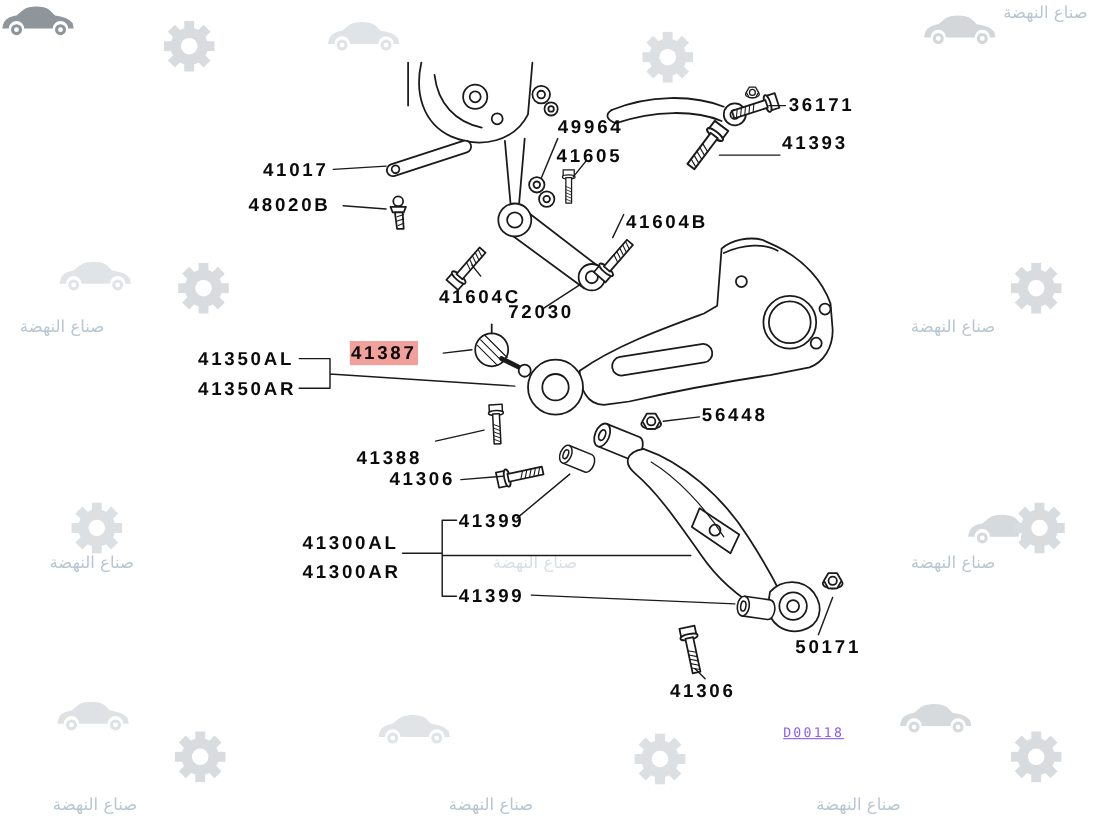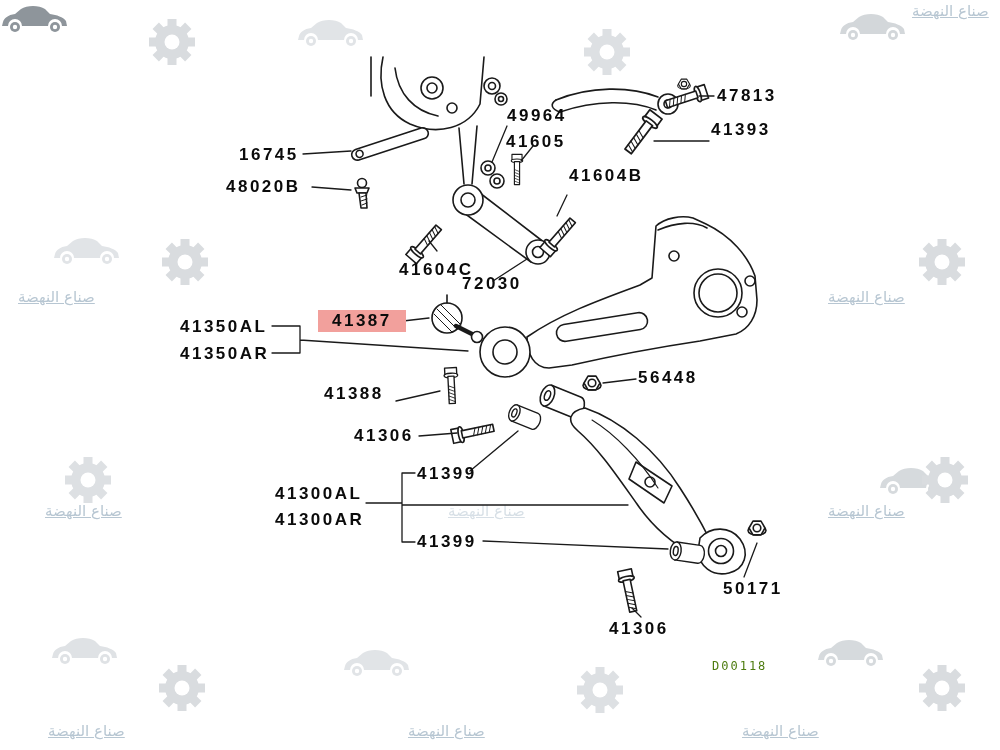--- a/index.html
+++ b/index.html
@@ -1,26 +1,26 @@
 <!DOCTYPE html>
 <html style="--highlight: #f2a09c;"><head>
 <meta charset="utf-8">
 <style>
   html,body{margin:0;padding:0;background:#ffffff;}
   #stage{position:relative;width:1000px;height:750px;overflow:hidden;background:#ffffff;
          font-family:"Liberation Sans",sans-serif;}
   svg{position:absolute;left:0;top:0;}
   .wm-text{position:absolute;font:15px "DejaVu Sans",sans-serif;color:#b7c6d2;
-           direction:rtl;white-space:nowrap;letter-spacing:.5px;text-decoration:underline;}
+           direction:rtl;white-space:nowrap;letter-spacing:.5px;}
   .wm-text.faint{opacity:.55;}
   .lbl{position:absolute;font:700 17px "Liberation Sans",sans-serif;letter-spacing:2.5px;
        color:#0b0b0b;white-space:nowrap;}
-  .lbl.hl{background:var(--highlight,#f2a09c);padding:1px 14px;}
+  .lbl.hl{background:var(--highlight,#f2a09c);padding:1px 1px;}
   .diagram-code{position:absolute;font:12px "DejaVu Sans Mono",monospace;letter-spacing:2px;
-       color:#4d7c0f;}
+       color:#8b5cf6;text-decoration:underline;}
 </style>
 </head>
 <body>
 
 <div id="stage">
 
   <svg class="wm-svg" width="1000" height="750" viewBox="0 0 1000 750">
     <defs>
       <g id="wm-car">
         <path d="M2 20 L8 20 A7 7 0 0 1 22 20 L48 20 A7 7 0 0 1 62 20 L67 20 L66 15 C63 11 57 9 50 8 L45 3 C39 -1 27 -1 21 3 L15 8 C8 9 4 12 3 16 Z"></path>
@@ -212,33 +212,33 @@
       <path d="M419 436 L457 433"></path>
       <path d="M470 471 L518 431"></path>
       <path d="M366 503 L402 503 M402 473 L402 542 M402 473 L415 473 M402 542 L415 542 M402 505 L628 505"></path>
       <path d="M483 541 L668 549"></path>
       <path d="M744 577 L757 543"></path>
       <path d="M641 617 L632 608"></path>
     </g>
   </svg>
 
   <div>
-    <div class="lbl" style="left:717px;top:86px">47813</div>
+    <div class="lbl" style="left:717px;top:86px">36171</div>
     <div class="lbl" style="left:507px;top:106px">49964</div>
     <div class="lbl" style="left:506px;top:132px">41605</div>
     <div class="lbl" style="left:711px;top:120px">41393</div>
-    <div class="lbl" style="left:239px;top:145px">16745</div>
+    <div class="lbl" style="left:239px;top:145px">41017</div>
     <div class="lbl" style="left:226px;top:177px">48020B</div>
-    <div class="lbl" style="left:569px;top:166px">41604B</div>
+    <div class="lbl" style="left:569px;top:192px">41604B</div>
     <div class="lbl" style="left:399px;top:260px">41604C</div>
     <div class="lbl" style="left:462px;top:274px">72030</div>
     <div class="lbl" style="left:180px;top:317px">41350AL</div>
     <div class="lbl hl" style="left:318px;top:310px">41387</div>
     <div class="lbl" style="left:180px;top:344px">41350AR</div>
-    <div class="lbl" style="left:324px;top:384px">41388</div>
+    <div class="lbl" style="left:324px;top:407px">41388</div>
     <div class="lbl" style="left:638px;top:368px">56448</div>
     <div class="lbl" style="left:354px;top:426px">41306</div>
     <div class="lbl" style="left:417px;top:464px">41399</div>
     <div class="lbl" style="left:275px;top:484px">41300AL</div>
     <div class="lbl" style="left:275px;top:510px">41300AR</div>
     <div class="lbl" style="left:417px;top:532px">41399</div>
     <div class="lbl" style="left:723px;top:579px">50171</div>
     <div class="lbl" style="left:609px;top:619px">41306</div>
     <div class="diagram-code" style="left:712px;top:659px">D00118</div>
   </div>

